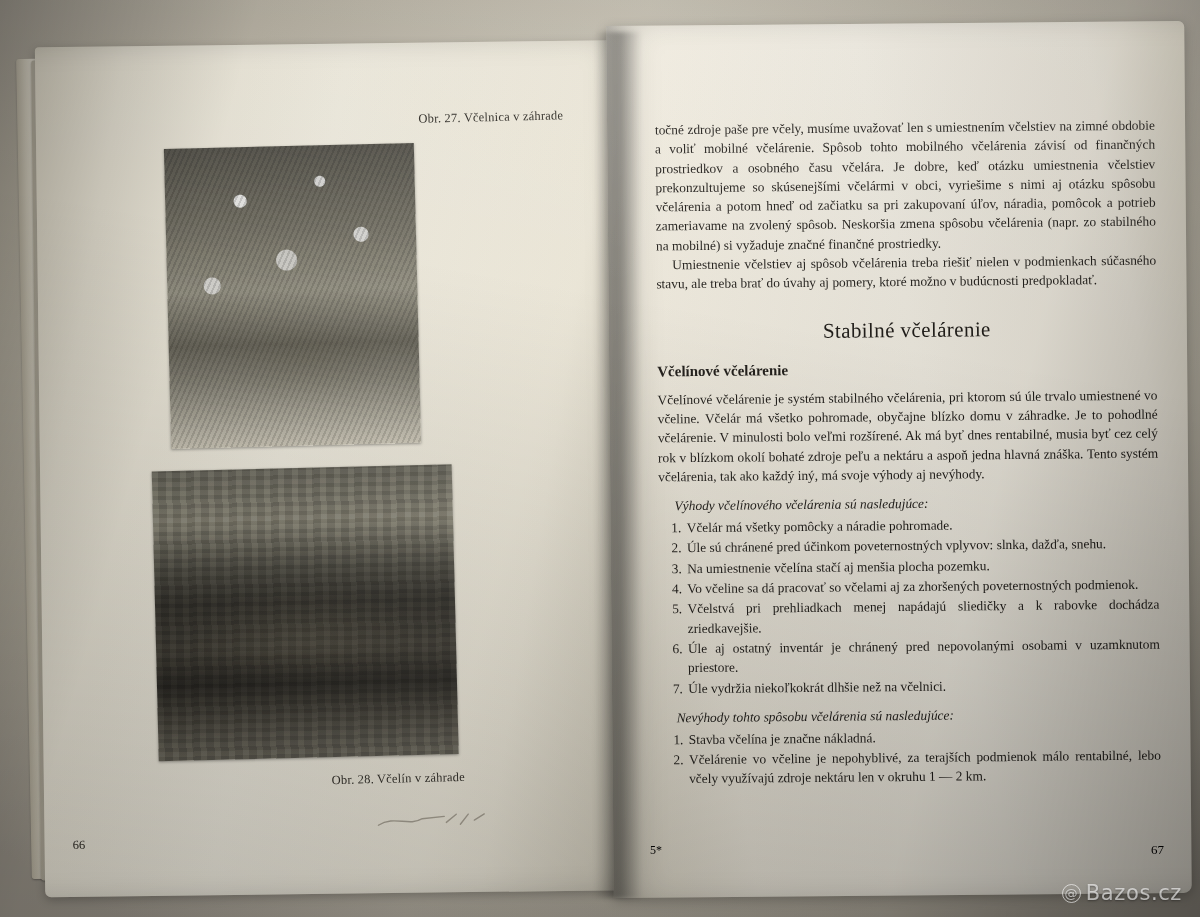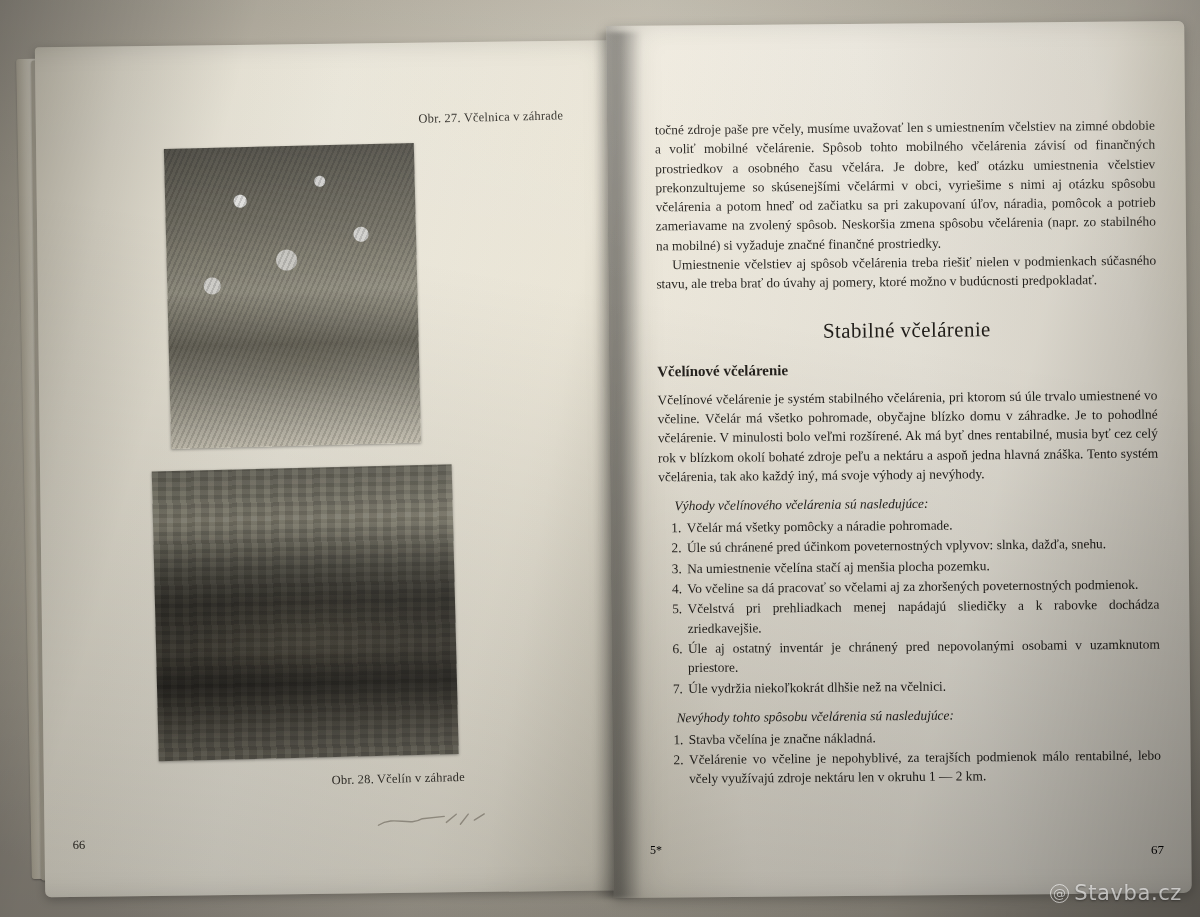--- a/index.html
+++ b/index.html
@@ -308,16 +308,16 @@
       <div class="sig-mark">5*</div>
       <div class="folio-right">67</div>
     </div>
 
   </div>
 
   <div class="cloth-shade"></div>
 
   <div class="watermark">
     <span class="at">@</span>
-    <span>Stavba.cz</span>
+    <span>Bazos.cz</span>
   </div>
 
 </div>
 
 </body></html>

